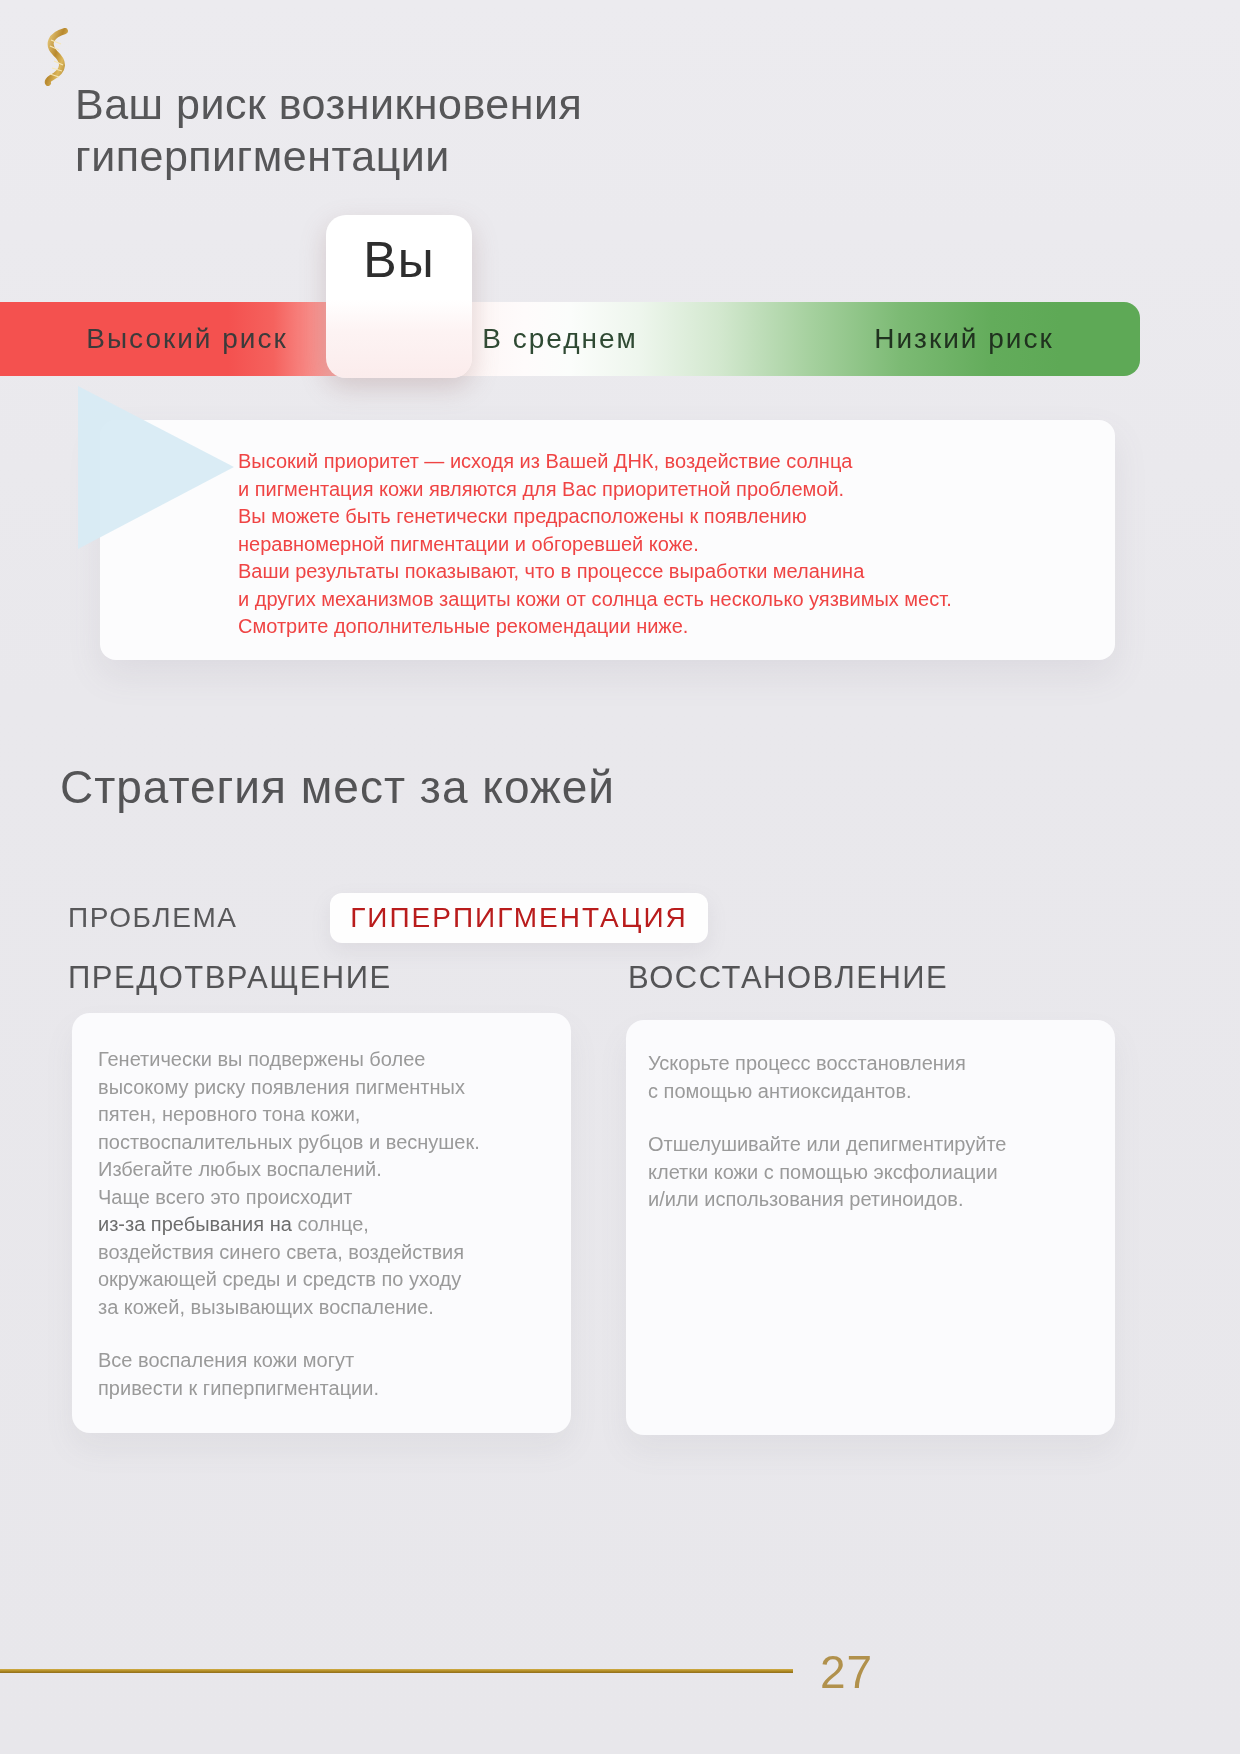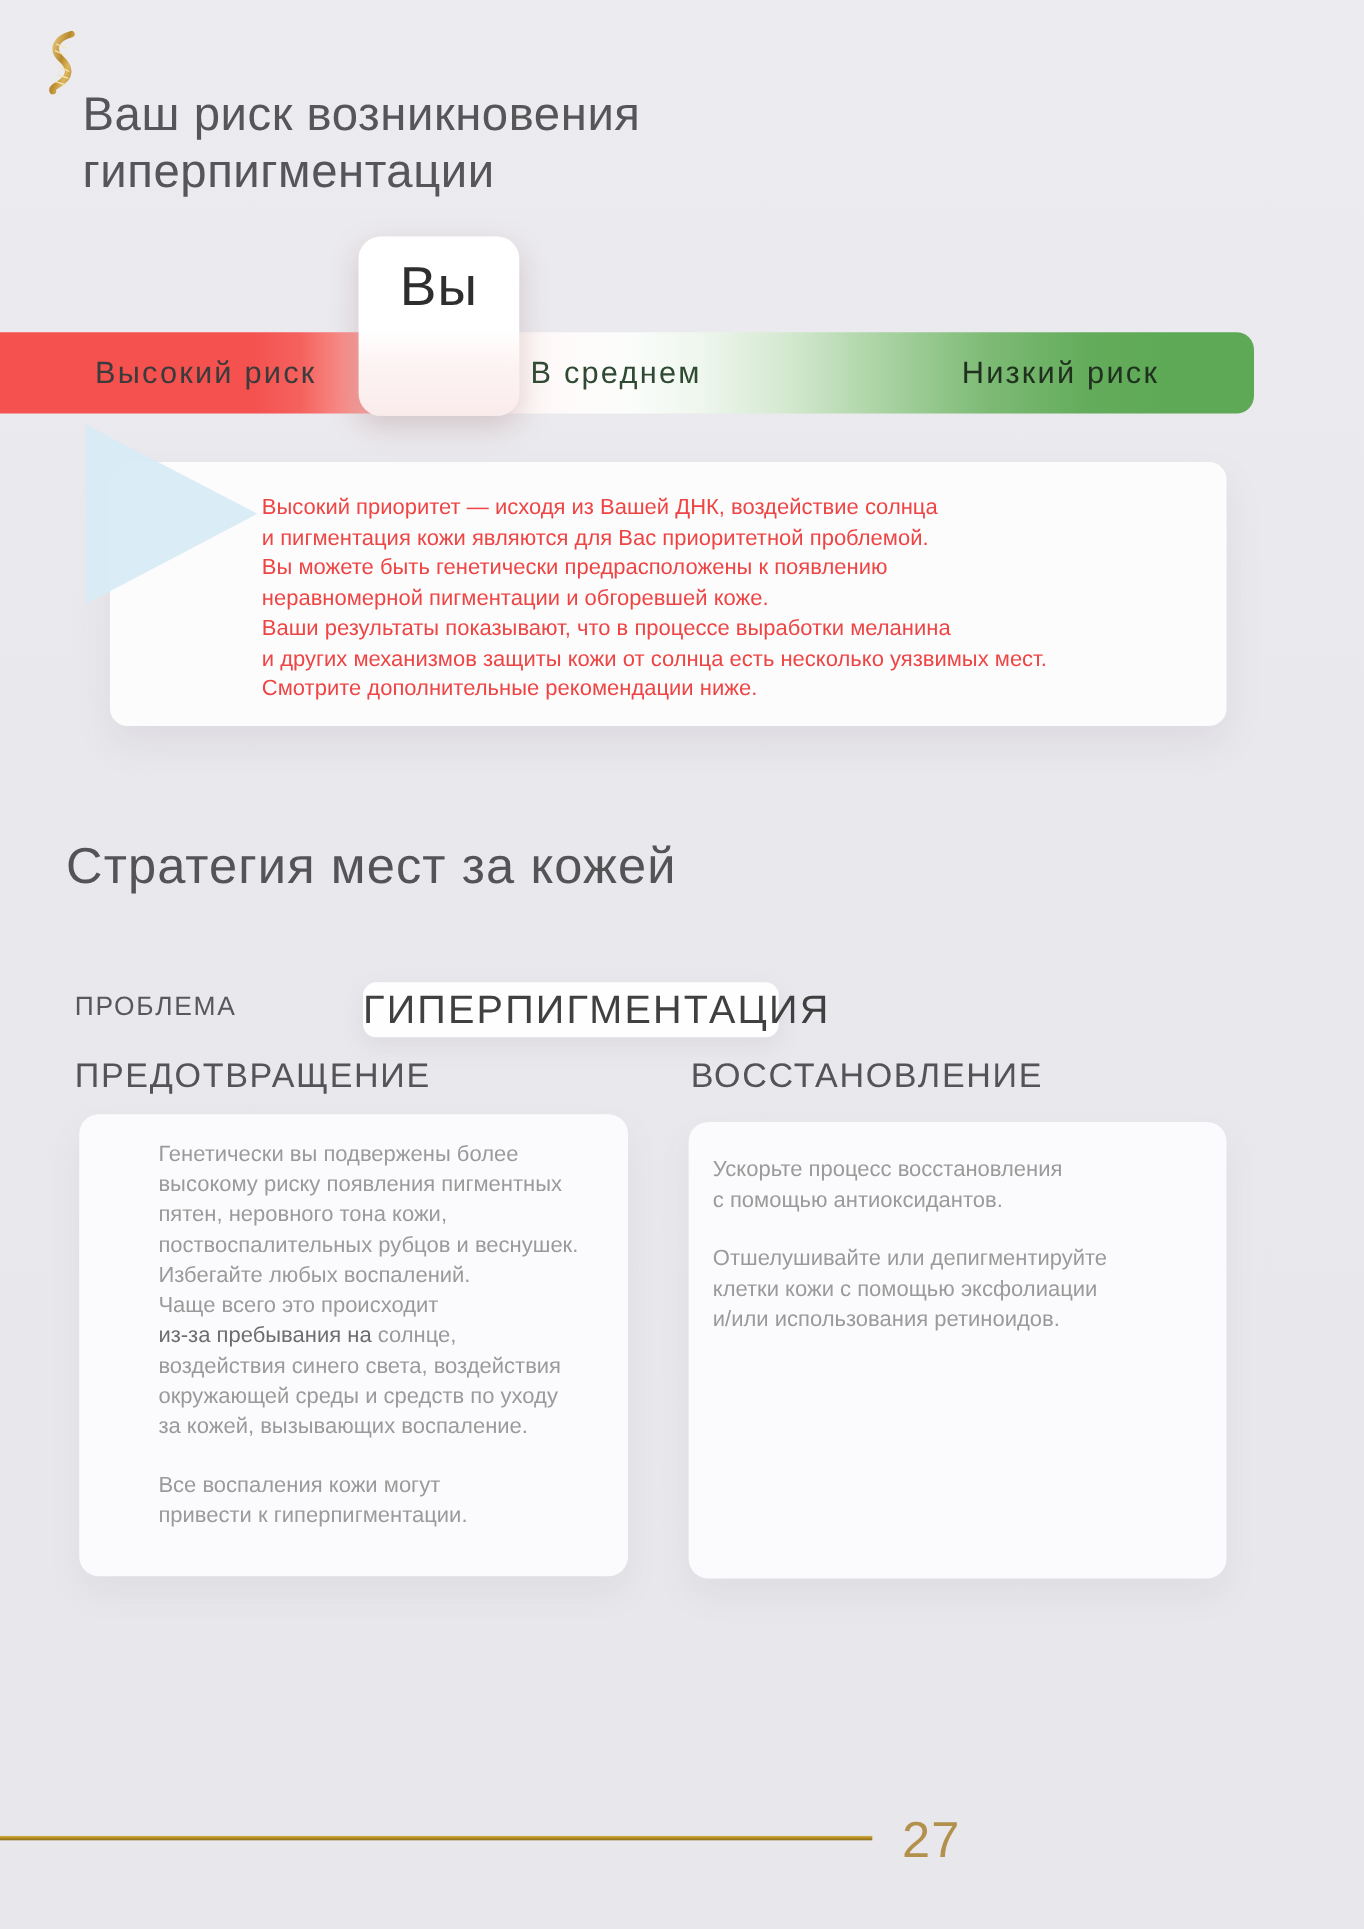--- a/index.html
+++ b/index.html
@@ -52,45 +52,45 @@
     margin:0;padding:28px 30px 0 138px;
     font-size:20px;line-height:27.5px;font-weight:300;color:#ef4444;
     white-space:pre-line;
   }
   .strategy-heading{
     position:absolute;left:60px;top:760px;margin:0;
     font-size:46px;font-weight:300;color:#545456;letter-spacing:1px;
   }
   .problem-label{
     position:absolute;left:68px;top:902px;
-    font-size:24px;font-weight:300;color:#58585a;letter-spacing:1.5px;
+    font-size:28px;font-weight:300;color:#58585a;letter-spacing:1.5px;
   }
   .problem-pill{
     position:absolute;left:330px;top:893px;width:378px;height:50px;
     background:#fefefe;border-radius:12px;
     box-shadow:0 8px 20px rgba(140,130,150,.12);
     text-align:center;
   }
   .problem-pill span{
-    line-height:50px;font-size:36px;font-weight:300;color:#404040;letter-spacing:2px;
+    line-height:50px;font-size:28px;font-weight:300;color:#b91c1c;letter-spacing:2px;
   }
   .col-label{
     position:absolute;top:960px;
     font-size:31px;font-weight:300;color:#545456;letter-spacing:1.5px;
   }
   .col-label.prev{left:68px;}
   .col-label.rest{left:628px;}
   .card{
     position:absolute;background:#fbfbfd;border-radius:18px;
     box-shadow:0 16px 30px rgba(120,110,130,.08);
     font-size:20px;line-height:27.5px;font-weight:300;color:#9a9a9a;
   }
   .card p{margin:0;white-space:pre-line;}
   .card.prev{left:72px;top:1013px;width:499px;height:420px;padding:0;}
-  .card.prev .inner{padding:23px 24px 0 26px;margin-left:46px;}
+  .card.prev .inner{padding:33px 24px 0 26px;}
   .card.rest{left:626px;top:1020px;width:489px;height:415px;}
   .card.rest .inner{padding:30px 24px 0 22px;}
   .card p + p{margin-top:26px;}
   .card .em{color:#6d6d6d;font-weight:400;}
   .footer-line{
     position:absolute;left:0;top:1669px;width:793px;height:4px;
     background:linear-gradient(180deg,#d3ad45 0%,#a9851f 60%,#8f6d1d 100%);
   }
   .page-number{
     position:absolute;left:820px;top:1645px;

